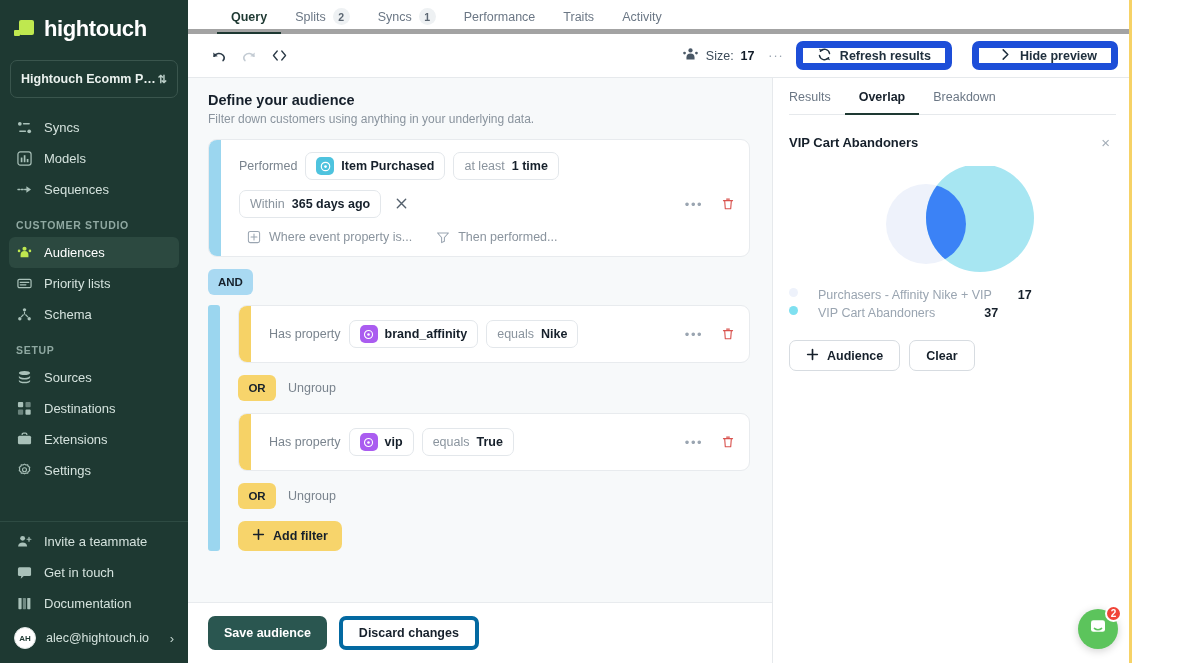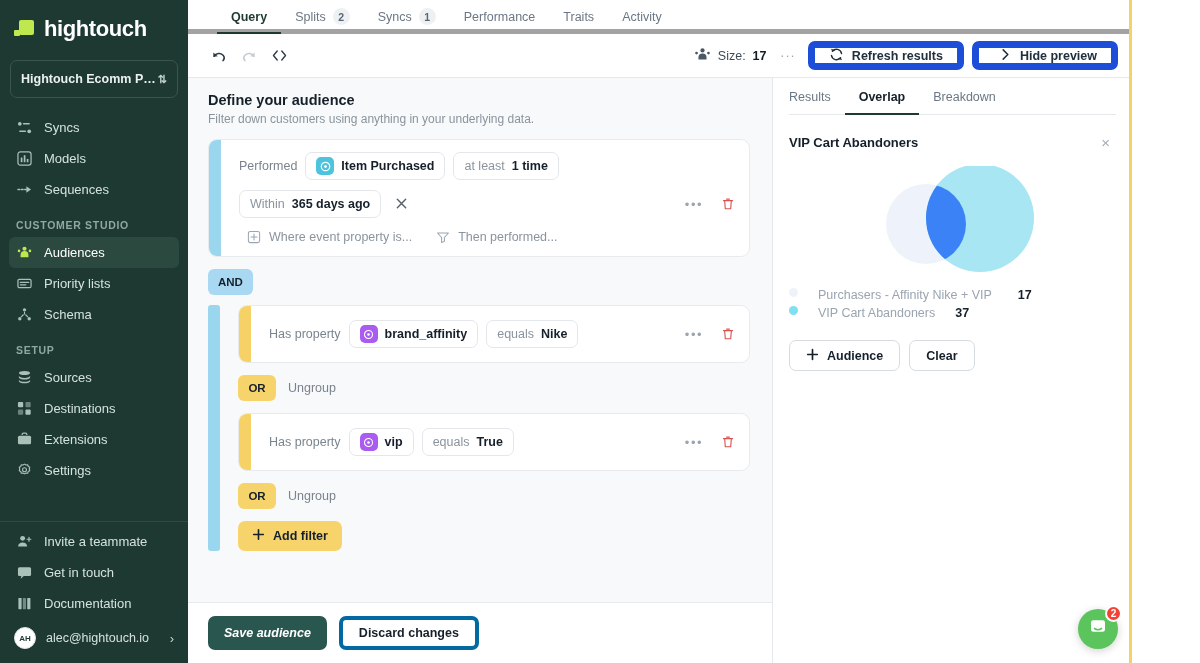--- a/index.html
+++ b/index.html
@@ -96,21 +96,21 @@
   .tb-spacer { flex: 1 1 auto; }
   .size-chip { display: flex; align-items: center; gap: 7px; font-size: 12.5px; color: #3D4C5A; margin-right: 14px; }
   .size-chip b { color: #111c27; font-weight: 700; }
   .dots-btn { color: #9AA5B1; letter-spacing: 1.5px; font-size: 13px; padding: 0 12px 7px 0; cursor: pointer; }
   .btn {
     display: inline-flex; align-items: center; justify-content: center; gap: 8px;
     height: 29px; padding: 0 14px; border-radius: 7px; border: 7px solid #1d4ed8;
     background: #fff; font-size: 12.5px; font-weight: 600; color: #20303E; cursor: pointer;
     white-space: nowrap;
   }
-  .btn + .btn { margin-left: 8px; padding-left: 20px; }
+  .btn + .btn { margin-left: 20px; padding-left: 20px; }
 
   .content { flex: 1 1 auto; display: flex; min-height: 0; }
 
   
   .builder {
     flex: 1 1 auto; min-width: 0; background: #F7F9FA;
     padding: 14px 22px 0 20px; overflow: hidden; position: relative;
     display: flex; flex-direction: column;
   }
   .builder-title { font-size: 14.5px; font-weight: 700; color: #16202B; }
@@ -170,21 +170,21 @@
     height: 30px; padding: 0 14px; border-radius: 7px; cursor: pointer; border: none; justify-content: center;
   }
 
   .builder-footer {
     margin-top: auto; background: #fff; border-top: 1px solid #E8EBEE;
     margin-left: -20px; margin-right: -22px; padding: 12px 20px;
     display: flex; align-items: center; gap: 12px; height: 61px;
   }
   .btn-primary {
     background: #2A5650; color: #fff; border: none; border-radius: 7px;
-    height: 34px; padding: 0 16px; font-size: 12.5px; font-weight: 700; cursor: pointer; font-style: italic;
+    height: 34px; padding: 0 16px; font-size: 12.5px; font-weight: 700; cursor: pointer;
   }
   .btn-secondary {
     background: #fff; color: #16202B; border: 4px solid #0369a1; border-radius: 7px;
     height: 34px; padding: 0 16px; font-size: 12.5px; font-weight: 700; cursor: pointer;
   }
 
   
   .preview {
     width: 360px; flex: 0 0 360px; background: #fff;
     border-left: 1px solid #E6E9EC; display: flex; flex-direction: column;
@@ -199,21 +199,21 @@
   .close-x { color: #A4AEB8; font-size: 15px; cursor: pointer; line-height: 1; padding: 4px 6px; }
 
   .venn { height: 110px; position: relative; margin: 12px 0 6px 0; }
   .venn svg { position: absolute; left: 50%; top: 0; transform: translateX(-50%); }
 
   .legend { margin-top: 6px; }
   .legend-row { display: flex; align-items: flex-start; gap: 20px; height: 18px; font-size: 12.5px; color: #9AA5B1; }
   .ldot { width: 9px; height: 9px; border-radius: 50%; flex: 0 0 9px; }
   .lval { font-weight: 700; color: #16202B; }
   .l0 .lval { margin-left: 6px; }
-  .l1 .lval { }
+  .l1 .lval { margin-left: 29px; }
   .l2 .lval { margin-left: 11px; }
 
   .pbtns { display: flex; gap: 9px; margin-top: 16px; }
   .pbtn {
     display: inline-flex; align-items: center; justify-content: center; gap: 8px;
     height: 31px; padding: 0 16px; border: 1px solid #D7DCE1; background: #fff;
     border-radius: 7px; font-size: 12.5px; font-weight: 700; color: #16202B; cursor: pointer;
   }
 
   

